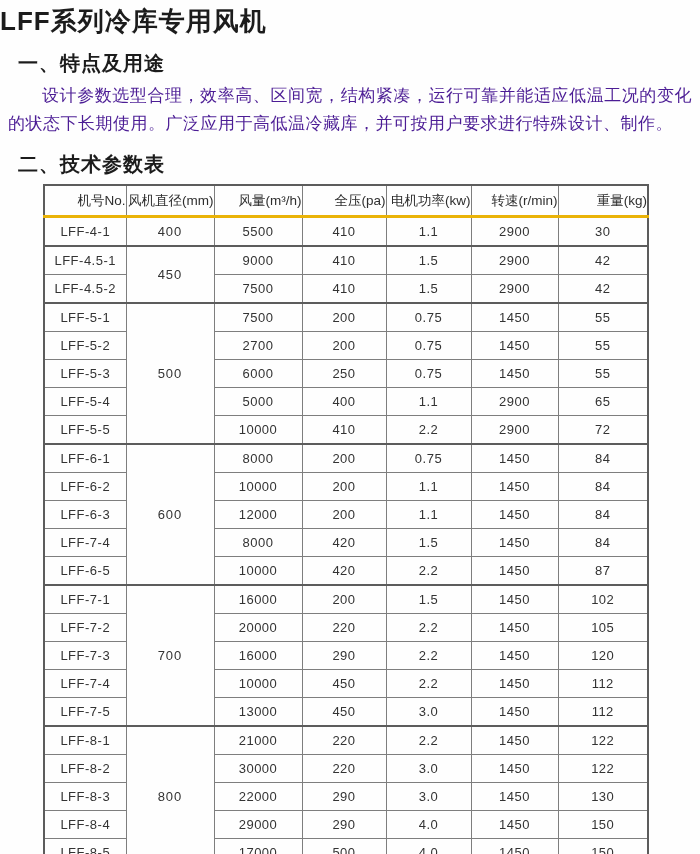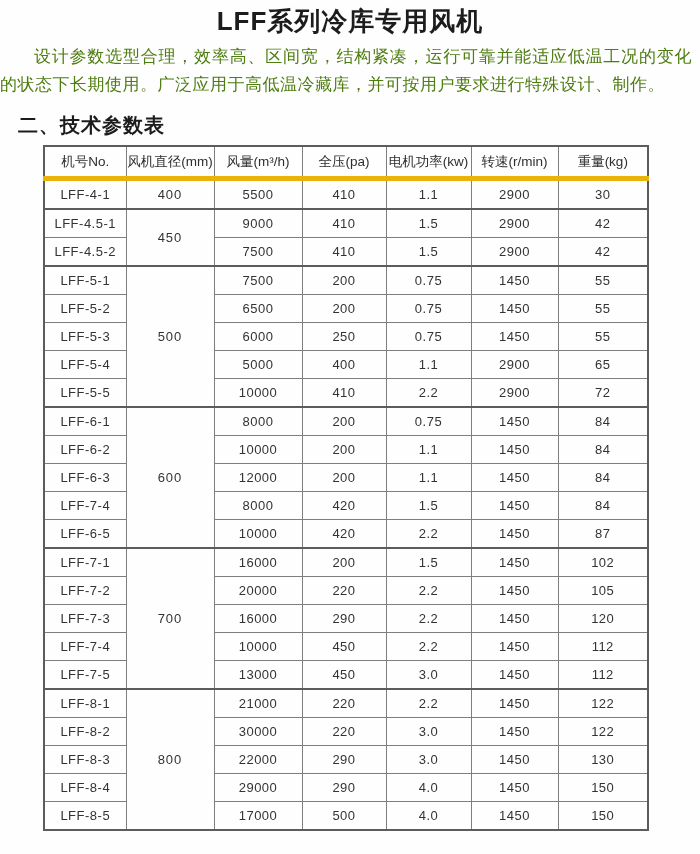--- a/index.html
+++ b/index.html
@@ -10,41 +10,40 @@
     color: #222;
   }
   .page {
     position: relative;
     width: 700px; height: 854px;
     overflow: hidden;
     background: #fefefe;
   }
   .title {
     margin: 5px 0 0 0;
-    text-align: center;
     font-size: 26px;
     line-height: 32px;
     font-weight: bold;
     color: #1c1c1c;
     letter-spacing: 1px;
   }
   .sec-heading {
     margin: 13px 0 0 18px;
     font-size: 20px;
     line-height: 26px;
     font-weight: bold;
     color: #1c1c1c;
     letter-spacing: 1px;
   }
   .sec-heading.second { }
   .para {
-    margin: 6px 8px 0 0;
+    margin: 6px 8px 0 8px;
     font-size: 17px;
     line-height: 28px;
-    color: #4d7c0f;
+    color: #4c1d95;
     text-indent: 2em;
     text-align: justify;
     font-family: "Liberation Serif", "DejaVu Serif", serif;
     letter-spacing: 0.5px;
   }
   table.specs {
     margin: 7px 0 0 43px;
     border-collapse: collapse;
     table-layout: fixed;
     width: 604px;
@@ -62,29 +61,30 @@
     overflow: hidden;
   }
   table.specs th {
     height: 29px;
     font-size: 13.5px;
     color: #2e2e2e;
   }
   table.specs td { height: 27px; letter-spacing: 0.5px; }
   table.specs td.diam { letter-spacing: 1px; }
   table.specs tr.group-start td { border-top: 2px solid #5c5c5c; text-align: center; }
-  table.specs thead th { border-bottom: 5px solid #eab308; }
+  table.specs thead th { border-bottom: 3px solid #eab308; text-align: right; }
 </style>
 </head>
 <body>
 
 <div class="page">
 
   <h1 class="title">LFF系列冷库专用风机</h1>
 
+  <h2 class="sec-heading">一、特点及用途</h2>
 
   <p class="para">设计参数选型合理，效率高、区间宽，结构紧凑，运行可靠并能适应低温工况的变化的状态下长期使用。广泛应用于高低温冷藏库，并可按用户要求进行特殊设计、制作。</p>
 
   <h2 class="sec-heading second">二、技术参数表</h2>
 
   <table class="specs">
     <colgroup>
       <col style="width:82px">
       <col style="width:88px">
       <col style="width:88px">
@@ -135,21 +135,21 @@
           <td>LFF-5-1</td>
           <td rowspan="5" class="diam">500</td>
           <td>7500</td>
           <td>200</td>
           <td>0.75</td>
           <td>1450</td>
           <td>55</td>
         </tr>
         <tr>
           <td>LFF-5-2</td>
-          <td>6500</td>
+          <td>2700</td>
           <td>200</td>
           <td>0.75</td>
           <td>1450</td>
           <td>55</td>
         </tr>
         <tr>
           <td>LFF-5-3</td>
           <td>6000</td>
           <td>250</td>
           <td>0.75</td>

